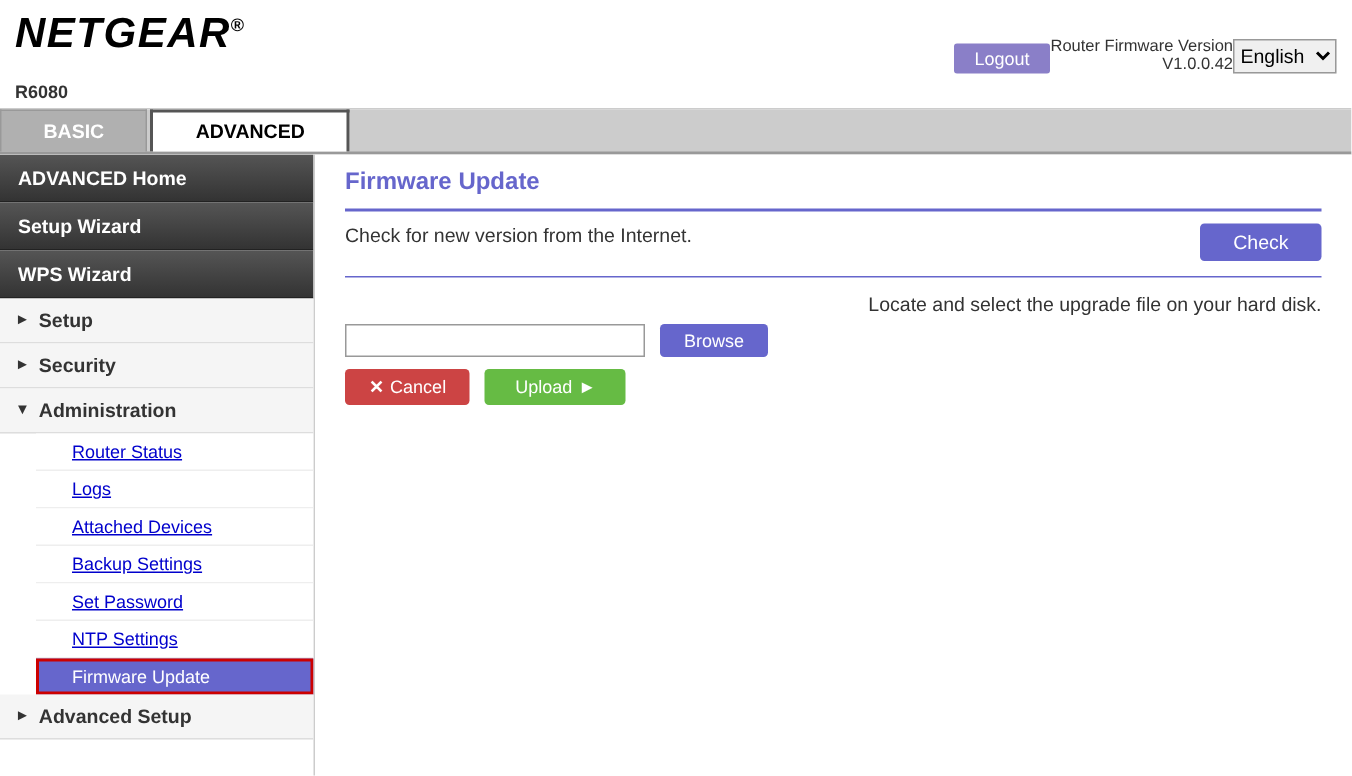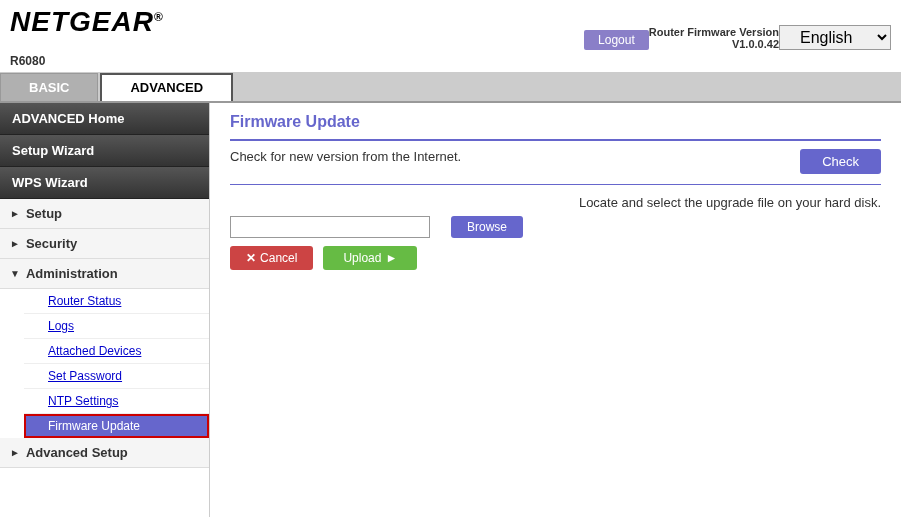--- a/index.html
+++ b/index.html
@@ -26,24 +26,24 @@
     #header-right { display: flex; flex-direction: row; align-items: flex-end; gap: 0; }
     #logout-btn {
       background: #8a7fc8;
       color: #fff;
       border: none;
       padding: 3px 14px;
       font-size: 12px;
       cursor: pointer;
       border-radius: 2px;
     }
-    #firmware-version { font-size: 11px; color: #333; text-align: right; font-weight: bold; }
+    #firmware-version { font-size: 11px; color: #333; text-align: right; font-weight: normal; }
     #lang-select {
-      font-size: 16px;
-      padding: 2px 16px;
+      font-size: 13px;
+      padding: 2px 0;
       border: 1px solid #999;
       background: #f0f0f0;
     }
 
     
     #tab-bar {
       display: flex;
       background: #ccc;
       border-bottom: 2px solid #999;
       padding: 0;
@@ -144,21 +144,21 @@
       background: #6666cc;
       color: #fff;
       border: none;
       padding: 5px 22px;
       font-size: 13px;
       cursor: pointer;
       border-radius: 3px;
     }
     .separator2 { border: none; border-top: 1px solid #6666cc; margin: 10px 0; }
     .locate-text { font-size: 13px; color: #333; margin-bottom: 6px; text-align: right; }
-    .file-row { display: flex; align-items: center; gap: 21px; margin-bottom: 8px; }
+    .file-row { display: flex; align-items: center; gap: 10px; margin-bottom: 8px; }
     .file-input {
       border: 1px solid #999;
       padding: 3px 6px;
       font-size: 12px;
       width: 200px;
       background: #fff;
     }
     .browse-btn {
       background: #6666cc;
       color: #fff;
@@ -242,20 +242,21 @@
       <span>Security</span>
     </div>
 
     <div class="sidebar-section-header">
       <span class="arrow">▼</span>
       <span>Administration</span>
     </div>
     <a class="sidebar-sub-item">Router Status</a>
     <a class="sidebar-sub-item">Logs</a>
     <a class="sidebar-sub-item">Attached Devices</a>
+    <a class="sidebar-sub-item">Backup Settings</a>
     <a class="sidebar-sub-item">Set Password</a>
     <a class="sidebar-sub-item">NTP Settings</a>
     <a class="sidebar-sub-item active-item">Firmware Update</a>
 
     <div class="sidebar-section-header">
       <span class="arrow">►</span>
       <span>Advanced Setup</span>
     </div>
   </div>
 

